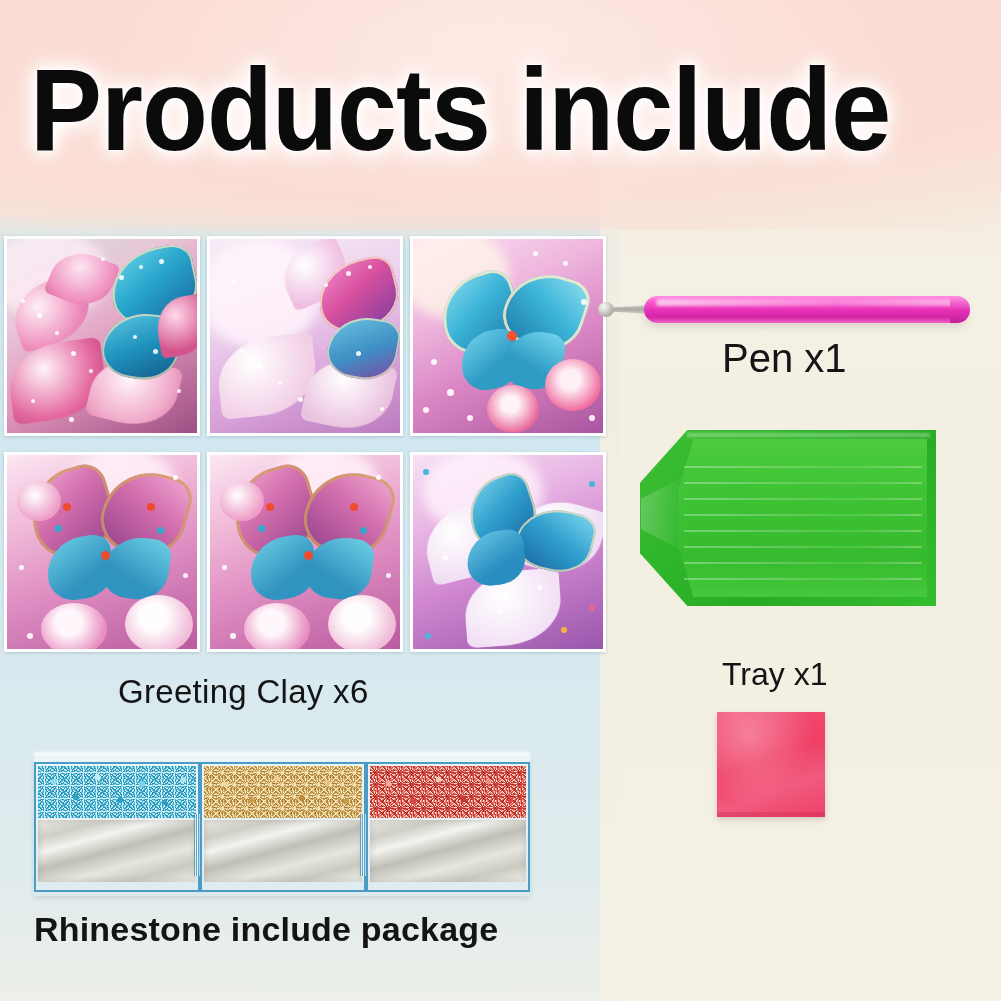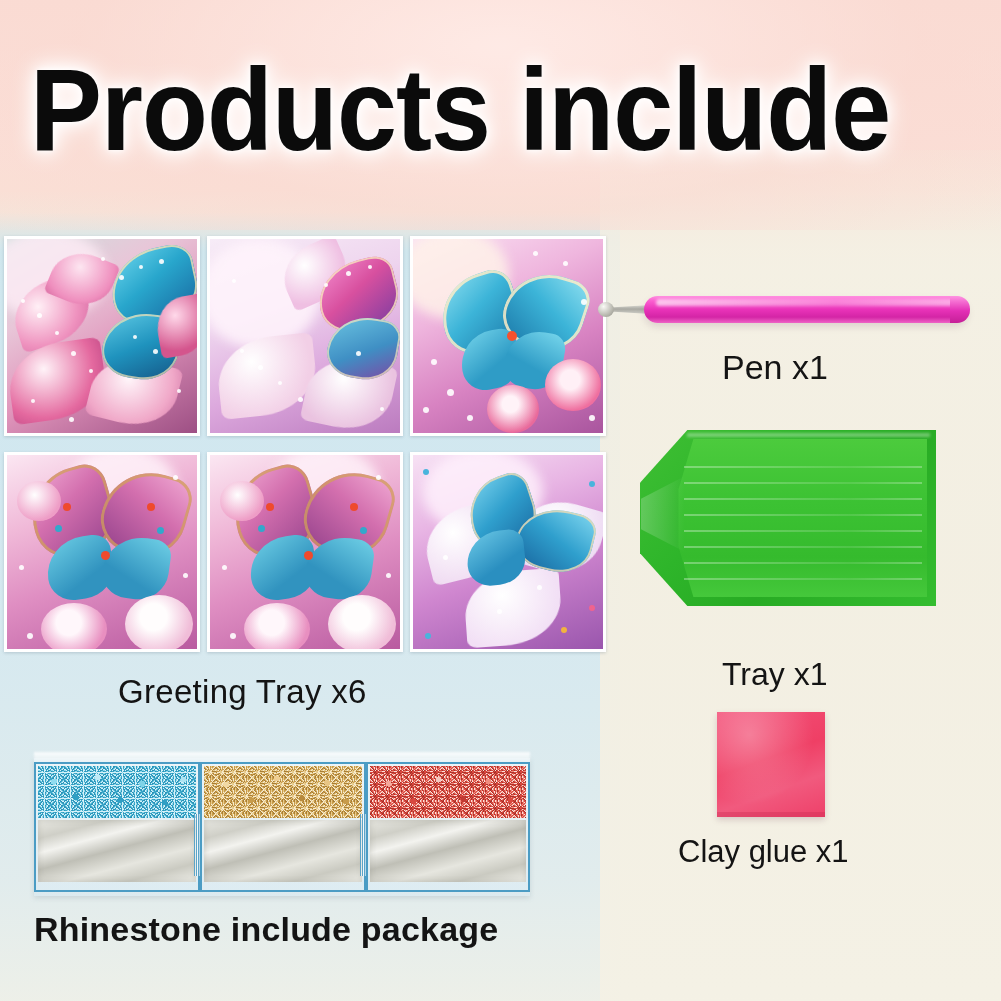--- a/index.html
+++ b/index.html
@@ -43,21 +43,21 @@
   .wing{position:absolute;border-radius:70% 30% 55% 45%;}
   .dots{position:absolute;inset:0;}
   .spark{position:absolute;border-radius:50%;background:rgba(255,255,255,.9);}
 
   
   .lbl{position:absolute;color:#141414;white-space:nowrap;}
   .lbl-greeting{left:118px;top:673px;font-size:33px;letter-spacing:.3px;
     font-family:"Liberation Sans Narrow","Liberation Sans",sans-serif;}
   .lbl-rhine{left:34px;top:910px;font-size:34px;letter-spacing:.2px;font-weight:600;
     font-family:"Liberation Sans Narrow","Liberation Sans",sans-serif;}
-  .lbl-pen{left:722px;top:348px;font-size:34px;}
+  .lbl-pen{left:722px;top:336px;font-size:40px;}
   .lbl-tray{left:722px;top:656px;font-size:32px;}
   .lbl-clay{left:678px;top:834px;font-size:31px;}
 
   
   .pen-wrap{position:absolute;left:598px;top:288px;width:380px;height:56px;}
   .pen-tip{position:absolute;left:0;top:17px;width:52px;height:9px;
     background:linear-gradient(180deg,#d9d9d2,#a9a9a2 45%,#cfcfc8);
     clip-path:polygon(0 35%,100% 0,100% 100%,0 65%);}
   .pen-ferrule{position:absolute;left:0px;top:14px;width:16px;height:15px;border-radius:50%;
     background:radial-gradient(circle at 35% 30%,#fafaf6,#b9b9b0 60%,#8d8d85);}
@@ -263,21 +263,21 @@
           <div class="spark" style="left:12px;top:178px;width:6px;height:6px;background:#49b4dc;"></div>
           <div class="spark" style="left:148px;top:172px;width:6px;height:6px;background:#f2b33f;"></div>
           <div class="spark" style="left:30px;top:100px;width:5px;height:5px;"></div>
           <div class="spark" style="left:124px;top:130px;width:5px;height:5px;"></div>
           <div class="spark" style="left:84px;top:154px;width:5px;height:5px;"></div>
         </div>
       </div>
     </div>
   </div>
 
-  <div class="lbl lbl-greeting">Greeting Tray x6</div>
+  <div class="lbl lbl-greeting">Greeting Clay x6</div>
 
   <div class="pkg">
     <div class="pkg-top-seal"></div>
 
     <div class="pkg-cell" style="left:0px;width:166px;">
       <div class="pkg-stones" style="background:
              radial-gradient(circle at 10% 30%,#8fdcf0 0 3px,transparent 3px),
              radial-gradient(circle at 24% 60%,#2f9fc4 0 3px,transparent 3px),
              radial-gradient(circle at 38% 22%,#bfeaf6 0 3px,transparent 3px),
              radial-gradient(circle at 52% 66%,#2f9fc4 0 3px,transparent 3px),
@@ -342,15 +342,14 @@
     <div class="tray-ridge" style="top:116px;"></div>
     <div class="tray-ridge" style="top:132px;"></div>
     <div class="tray-ridge" style="top:148px;"></div>
   </div>
   <div class="lbl lbl-tray">Tray  x1</div>
 
   <div class="clay">
     <div class="clay-hi"></div>
     <div class="clay-edge"></div>
   </div>
-  <div class="lbl lbl-clay">Clay glue  x1</div>
 
 </div>
 
 </body></html>

